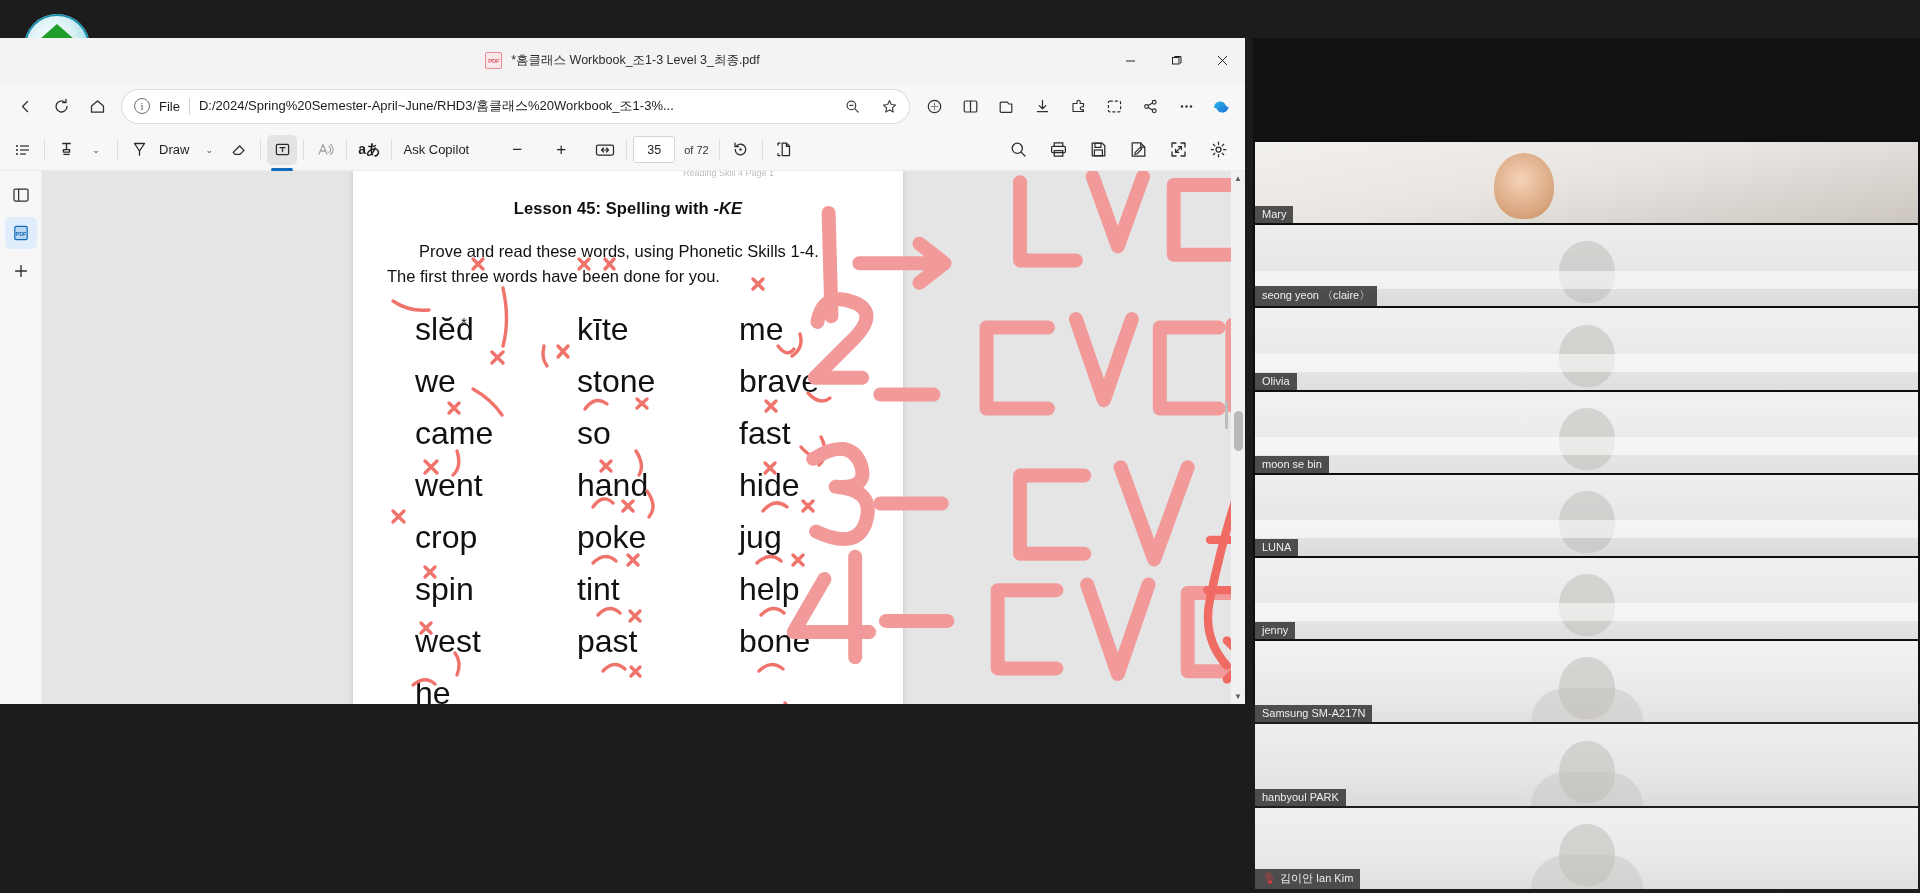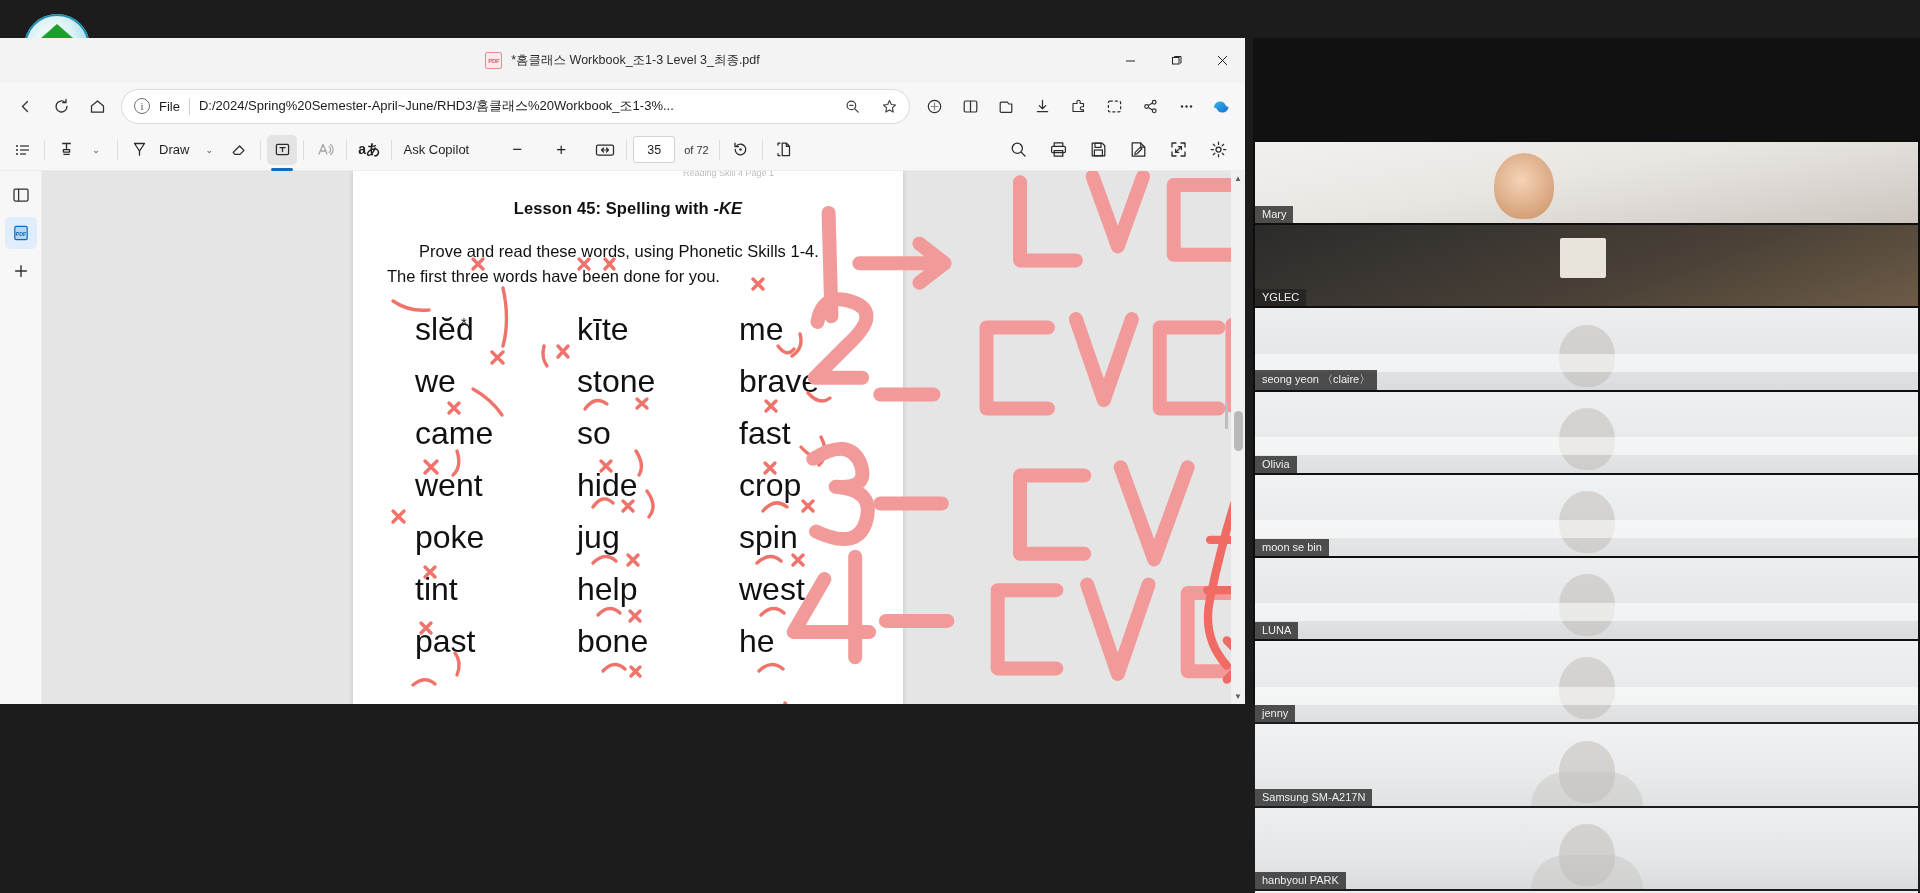--- a/index.html
+++ b/index.html
@@ -564,20 +564,21 @@
               <div class="word"><span>slĕd</span><sup class="star" style="left:46px">*</sup></div>
               <div class="word">kīte</div>
               <div class="word">me</div>
               <div class="word">we</div>
               <div class="word">stone</div>
               <div class="word">brave</div>
               <div class="word">came</div>
               <div class="word">so</div>
               <div class="word">fast</div>
               <div class="word">went</div>
+              <div class="word">hand</div>
               <div class="word">hide</div>
               <div class="word">crop</div>
               <div class="word">poke</div>
               <div class="word">jug</div>
               <div class="word">spin</div>
               <div class="word">tint</div>
               <div class="word">help</div>
               <div class="word">west</div>
               <div class="word">past</div>
               <div class="word">bone</div>
@@ -678,26 +679,20 @@
 
   <div class="video-panel">
 
     <div class="tile">
       <div class="feed mary"></div>
       <div class="name-tag">
         <span>Mary</span>
       </div>
     </div>
 
-    <div class="tile">
-      <div class="feed yglec"></div>
-      <div class="name-tag">
-        <span>YGLEC</span>
-      </div>
-    </div>
 
     <div class="tile">
       <div class="feed blank-bright">
         <div class="ghost-head"></div>
         <div class="strip-light"></div>
       </div>
       <div class="name-tag">
         <span>seong yeon 〈claire〉</span>
       </div>
     </div>

